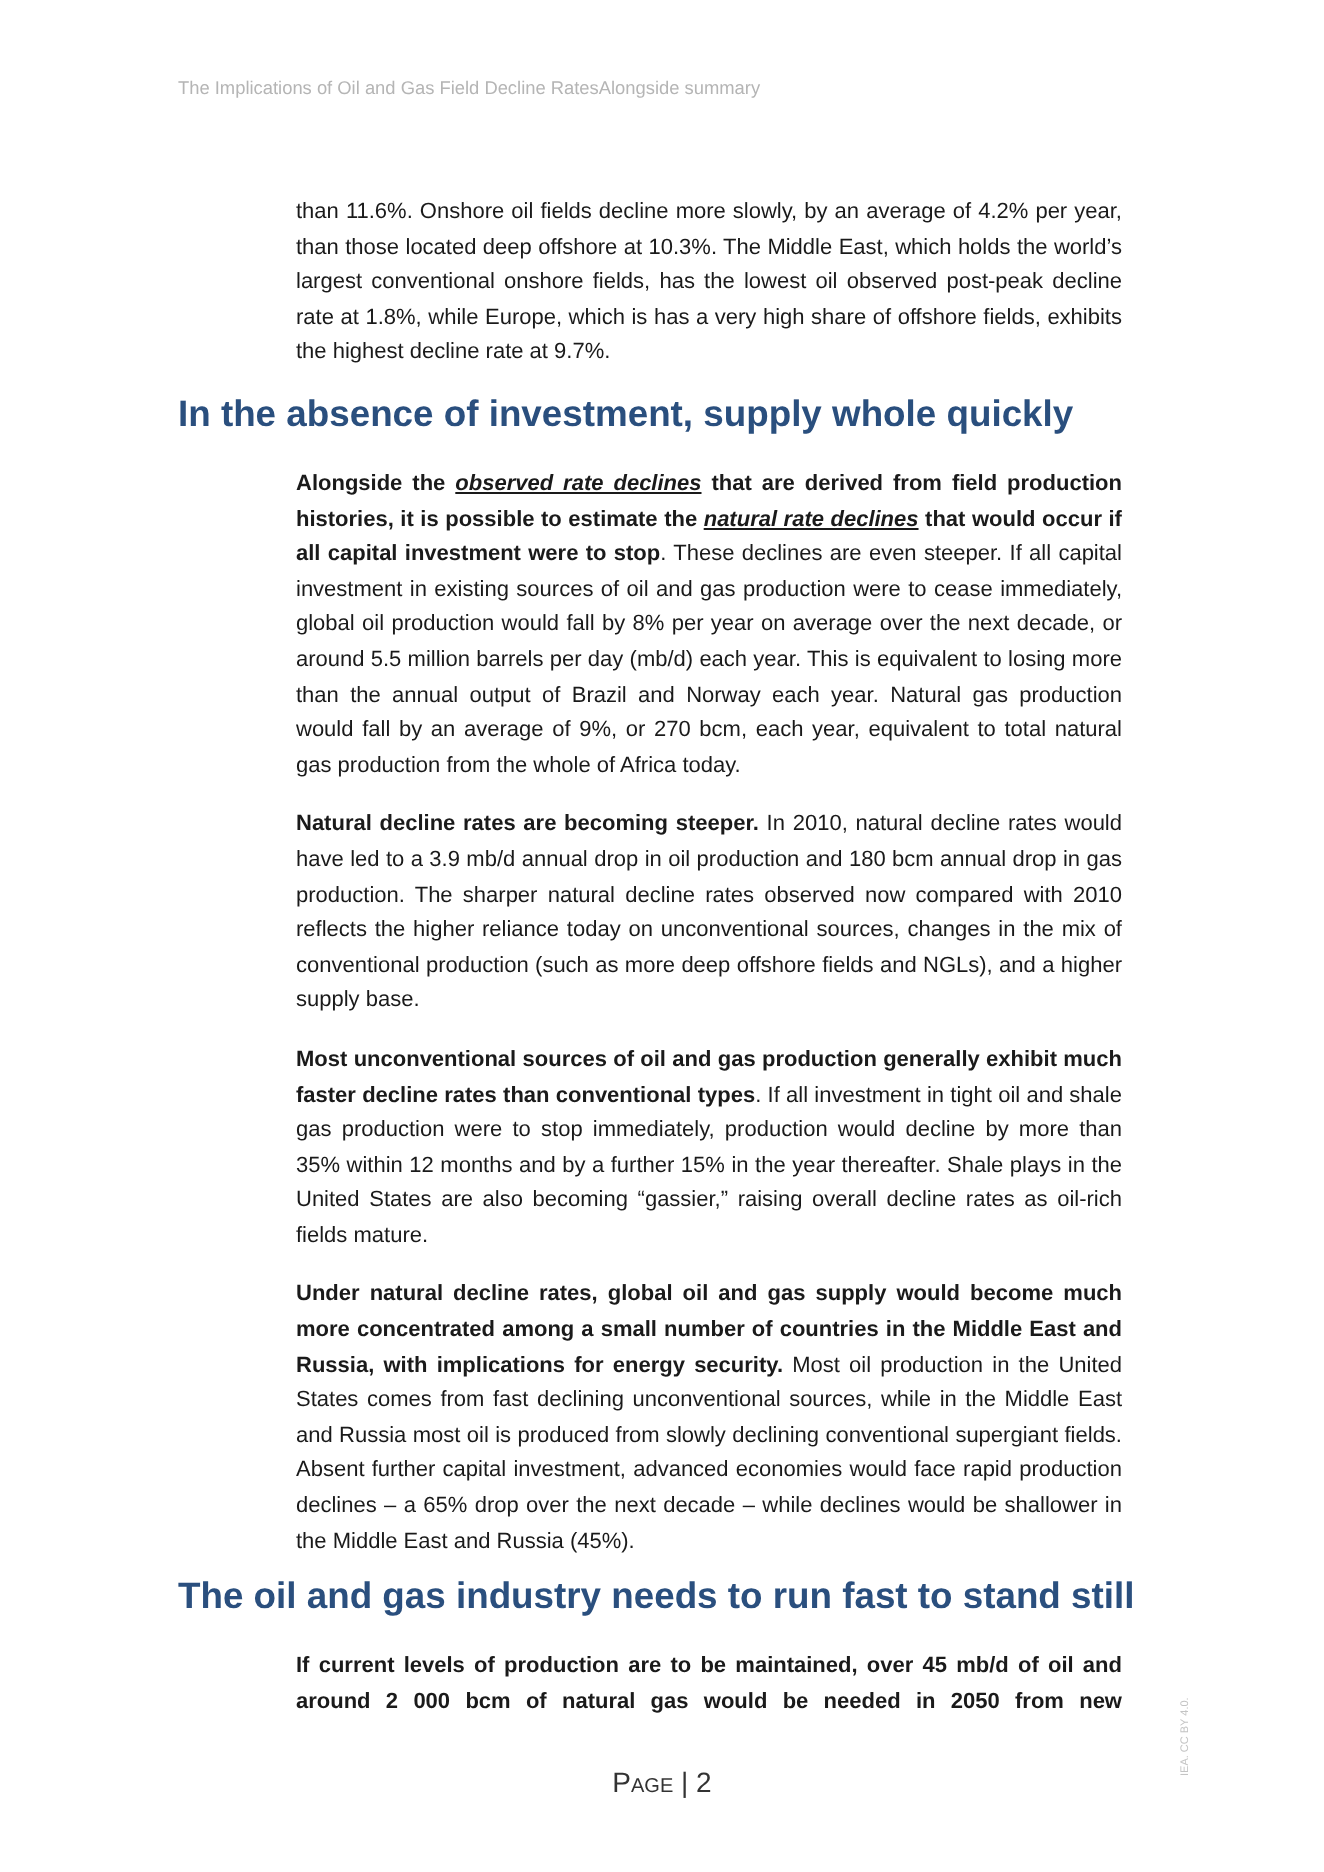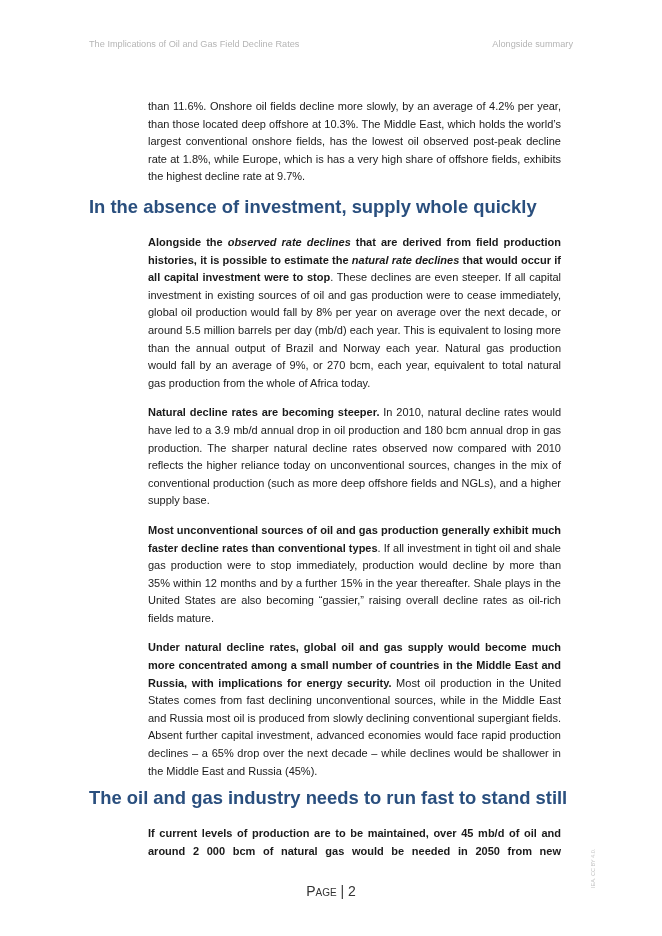--- a/index.html
+++ b/index.html
@@ -1,21 +1,21 @@
 <!DOCTYPE html>
 <html><head>
 <meta charset="utf-8">
 <style>
   html, body { margin: 0; padding: 0; background: #ffffff; }
   body { width: 662px; height: 936px; position: relative; overflow: hidden; font-family: "Liberation Sans", sans-serif; color: #1a1a1a; }
-  .header { position: absolute; top: 39px; left: 89px; right: 89px; font-size: 9.2px; color: #b5b5b5; display: flex; justify-content: space-between; }
+  .header { position: absolute; top: 39px; left: 89px; right: 89px; font-size: 9.2px; color: #b5b5b5; display: flex; }
   .body-col { position: absolute; left: 136px; width: 437px; }
   p { margin: 12px; font-size: 11px; line-height: 17.6px; text-align: justify; }
   .h { position: absolute; left: 89px; font-size: 18.4px; font-weight: bold; color: #2a4f7e; margin: 0; white-space: nowrap; }
-  b i, i b { font-weight: bold; font-style: italic; }
+  b i, i b { font-weight: bold; font-style: italic; text-decoration: underline; }
   .footer { position: absolute; top: 883px; left: 0; width: 662px; text-align: center; font-size: 14px; color: #333; }
   .footer .pg { font-variant: small-caps; }
   .side { position: absolute; left: 590px; top: 888px; transform: rotate(-90deg); transform-origin: left top; font-size: 5.5px; color: #c4c4c4; white-space: nowrap; }
 </style>
 </head>
 <body>
 
 <div class="header">
   <span>The Implications of Oil and Gas Field Decline Rates</span>
   <span>Alongside summary</span>

